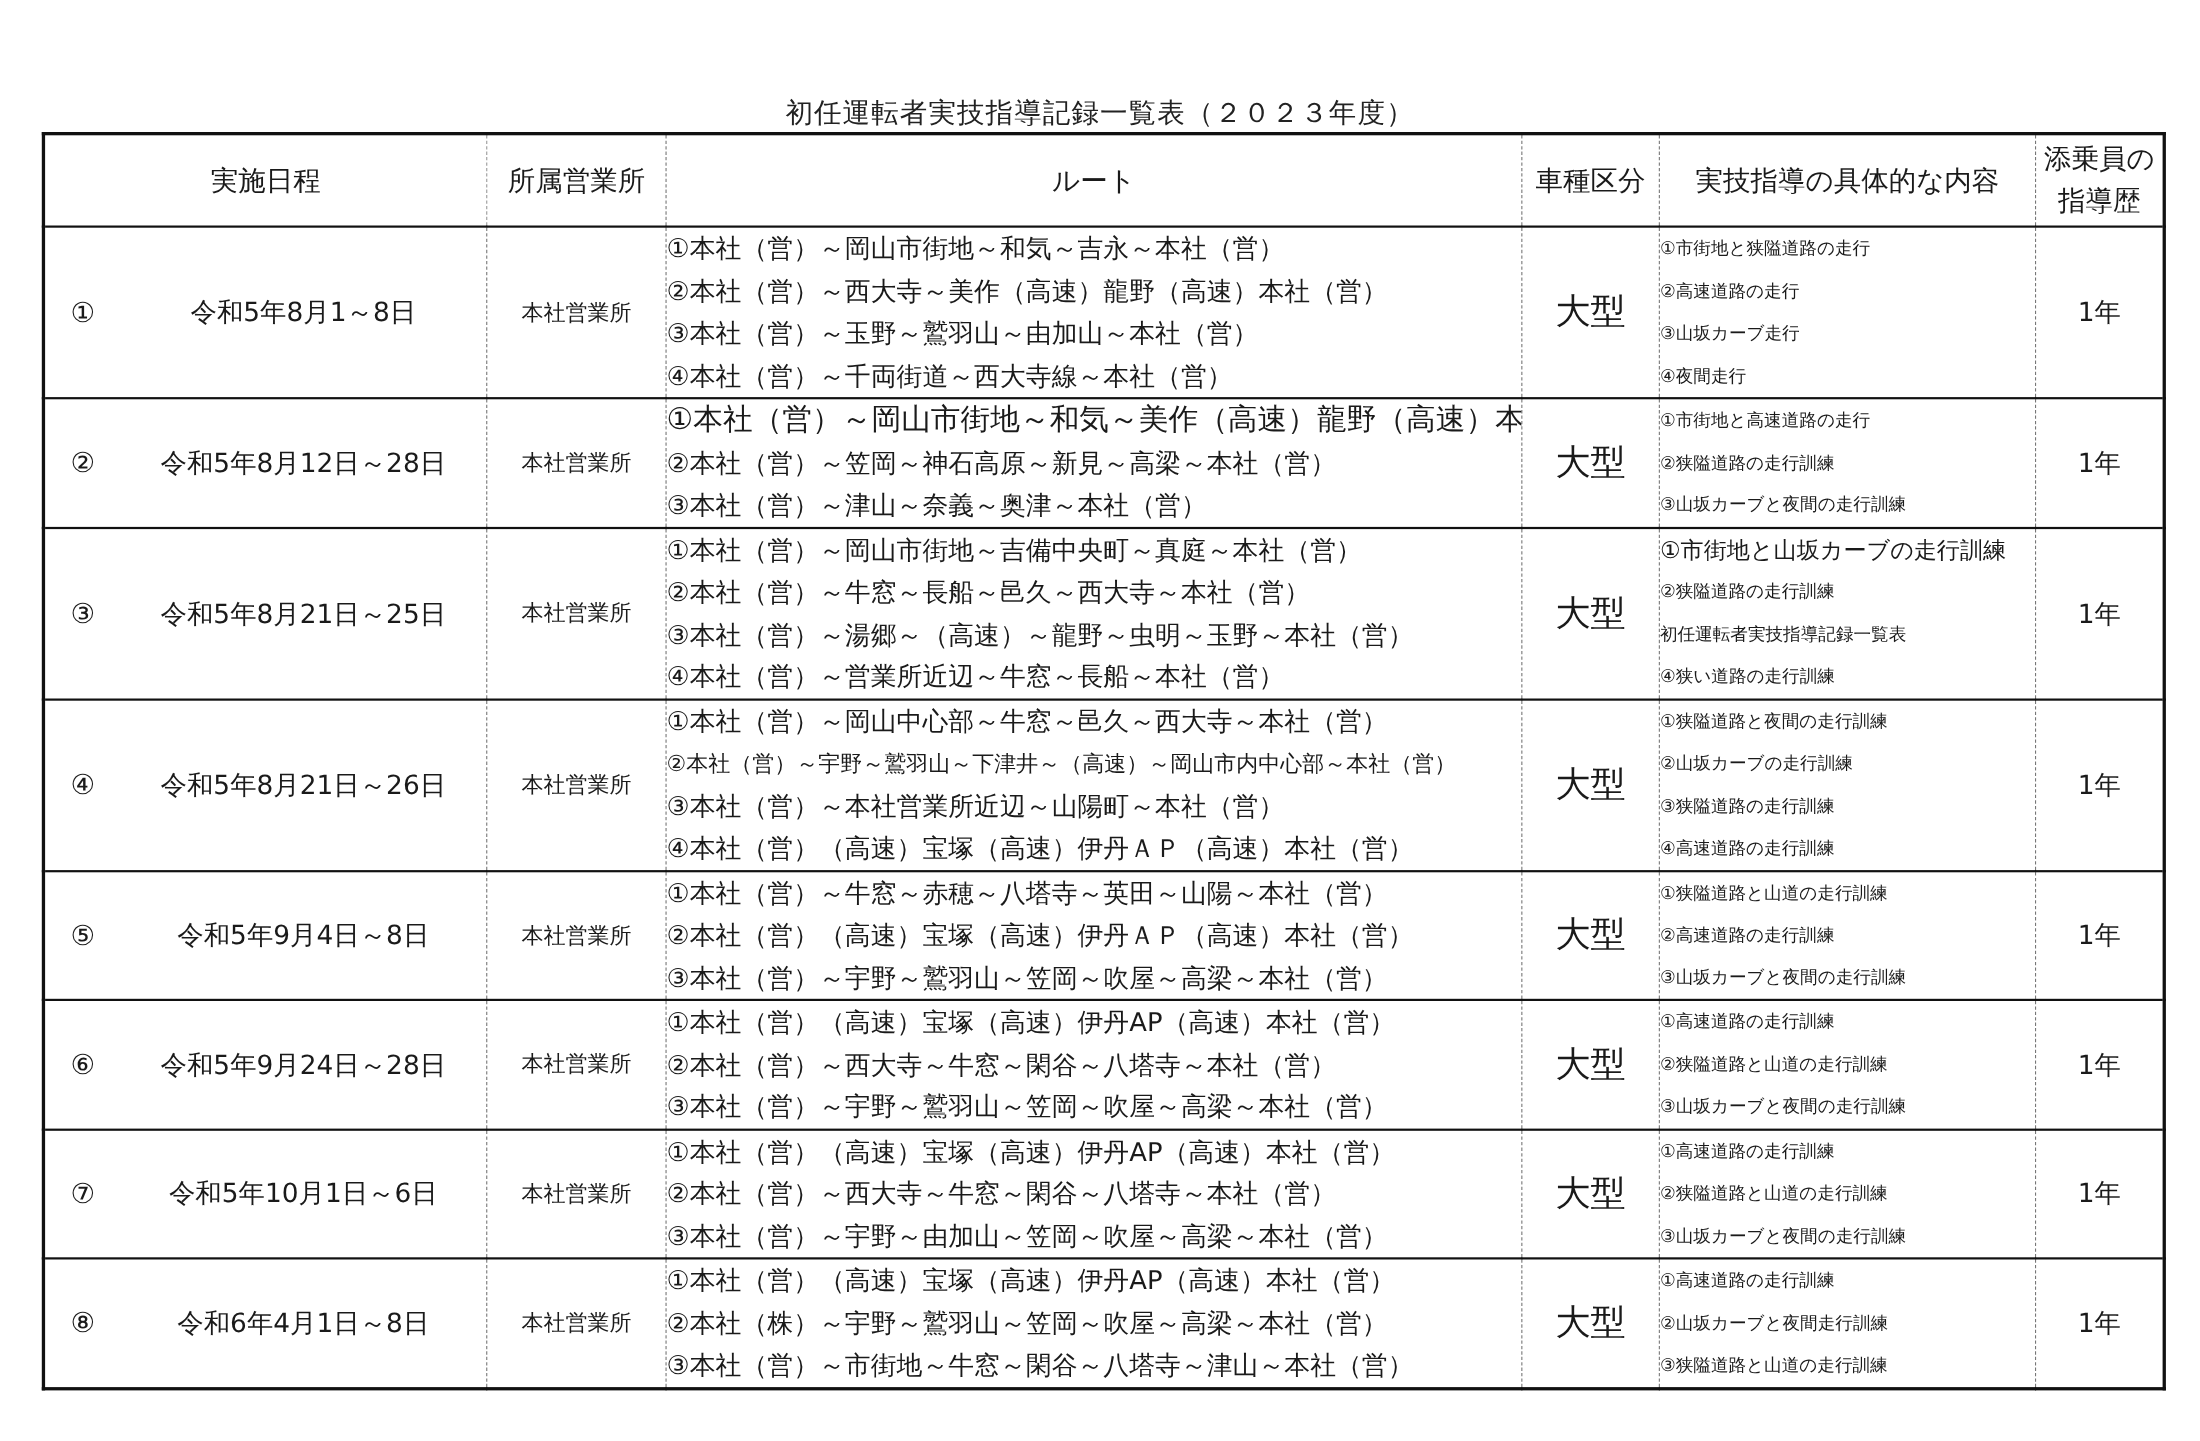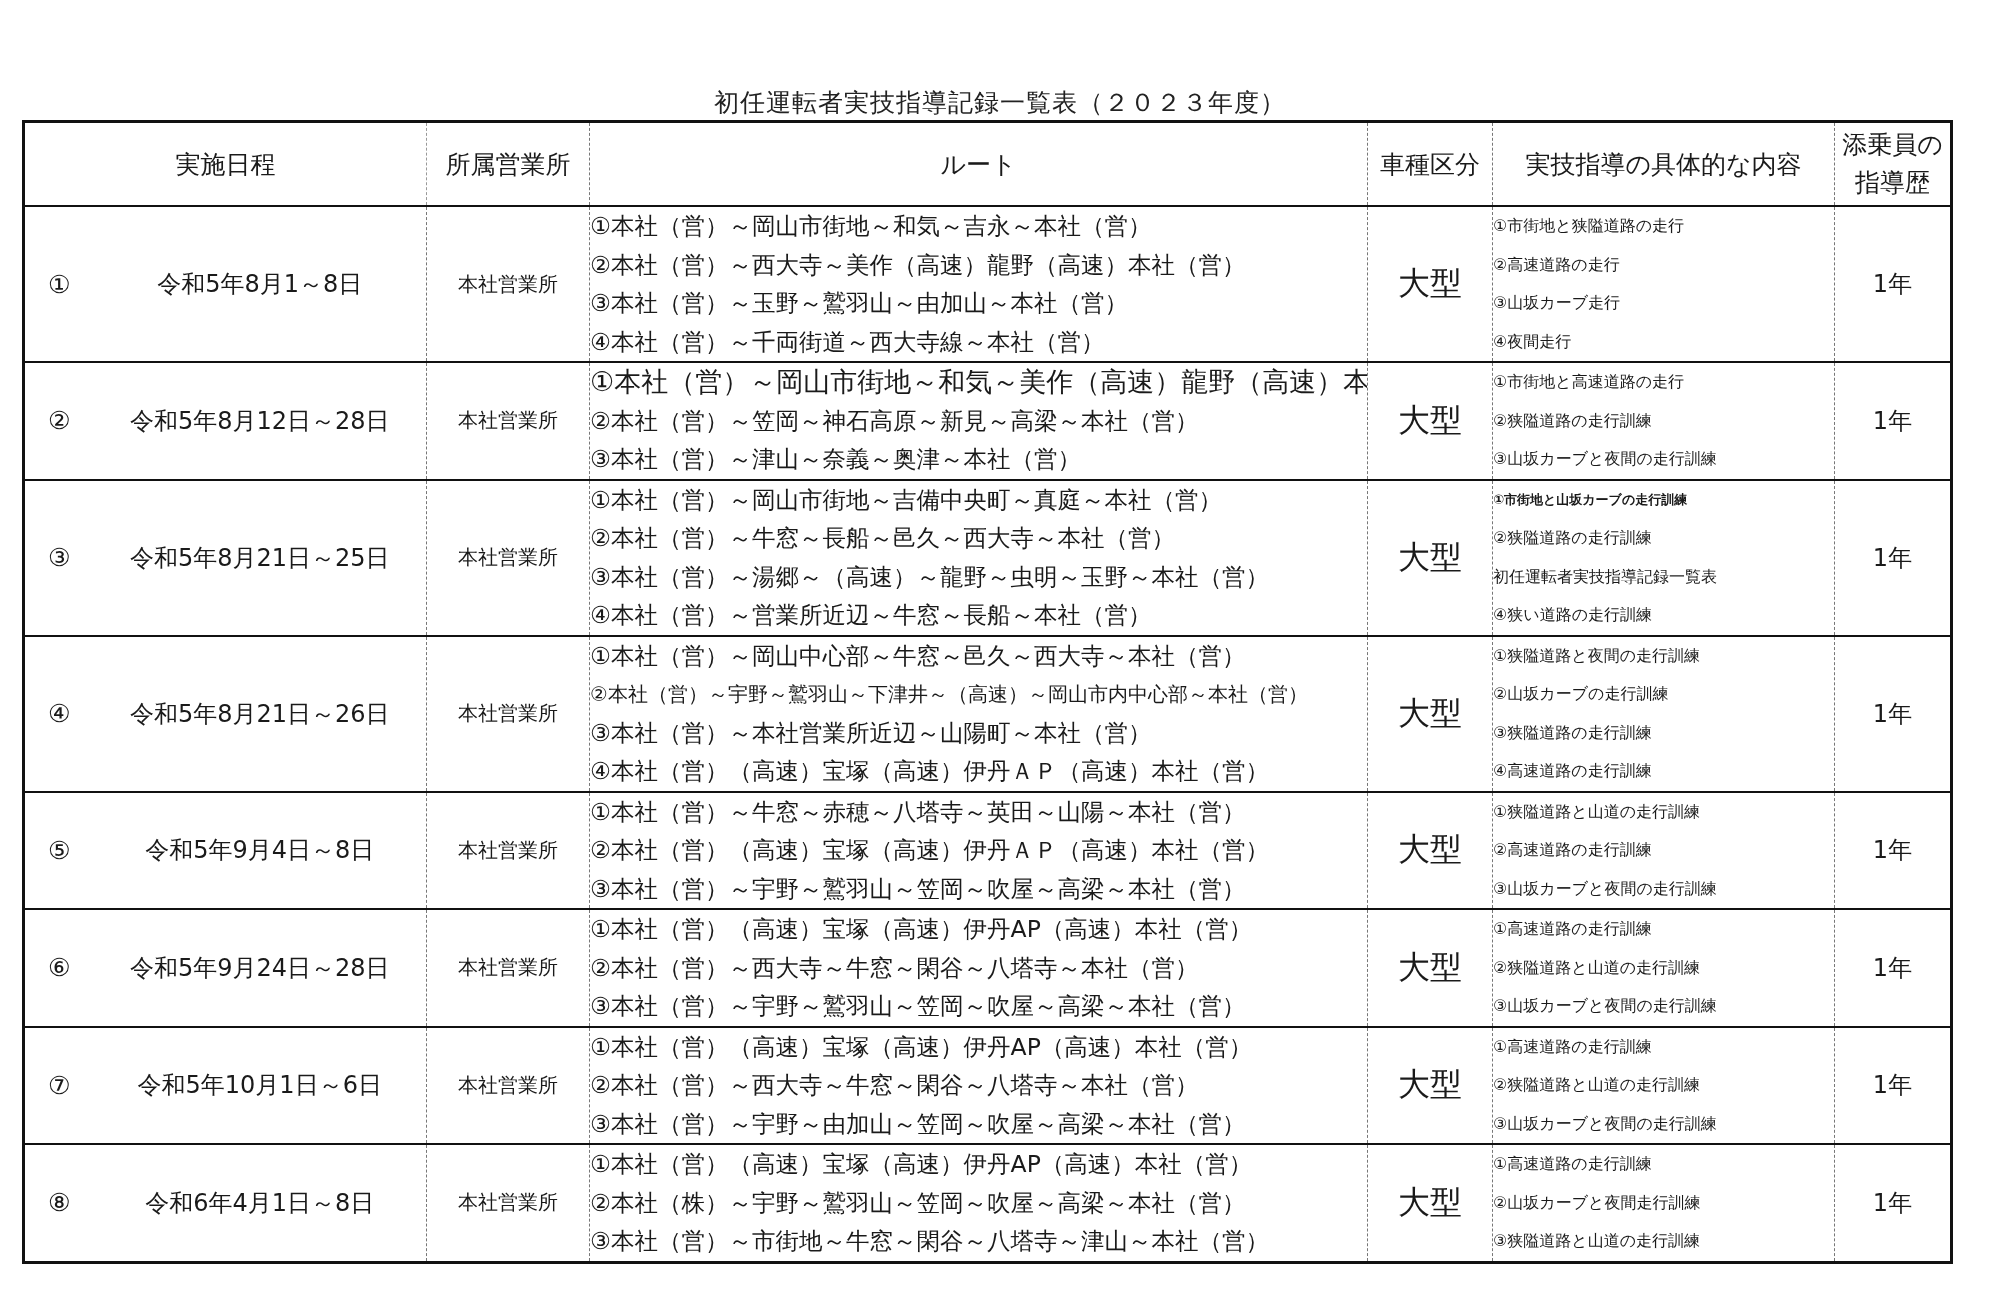--- a/index.html
+++ b/index.html
@@ -1,35 +1,35 @@
 <!DOCTYPE html>
 <html><head>
 <meta charset="utf-8">
 <style>
   html, body { margin:0; padding:0; background:#ffffff; }
   body { width:2000px; height:1310px; position:relative; overflow:hidden;
          font-family:"DejaVu Sans", "Liberation Sans", sans-serif; color:#1a1a1a; }
   .title { position:absolute; left:0; width:2000px; top:86px; text-align:center;
            font-size:25px; letter-spacing:1px; color:#222; }
-  table.rec { position:absolute; left:22px; top:120px; width:1928px;
+  table.rec { position:absolute; left:38px; top:120px; width:1928px;
               border-collapse:collapse; border:3px solid #111; table-layout:fixed; }
   table.rec th, table.rec td { border-left:1px dashed #777; border-right:1px dashed #777;
               padding:0; vertical-align:middle; font-weight:normal; }
   table.rec tr { border-bottom:2px solid #111; }
   th { height:82px; font-size:25px; text-align:center; }
   td.no { text-align:center; font-size:25px; }
   td.date { text-align:center; font-size:24px; white-space:nowrap; }
   td.office { text-align:center; font-size:20px; }
   td.type { text-align:center; font-size:32px; }
   td.exp { text-align:center; font-size:24px; }
   td.route, td.content { padding-left:6px; }
   .line { font-size:23.5px; line-height:38.5px; white-space:nowrap; overflow:hidden; }
   .line.small { font-size:20px; }
   .content .line { font-size:16px; }
-  .content .line.small { font-size:13px;font-weight:bold; }
+  .content .line.small { font-size:21px; }
   .thin { border-right:1px dashed #999 !important; }
 </style>
 </head>
 <body>
 
 <div class="title">初任運転者実技指導記録一覧表（２０２３年度）</div>
 
 <table class="rec">
   <colgroup>
     <col style="width:70px">

